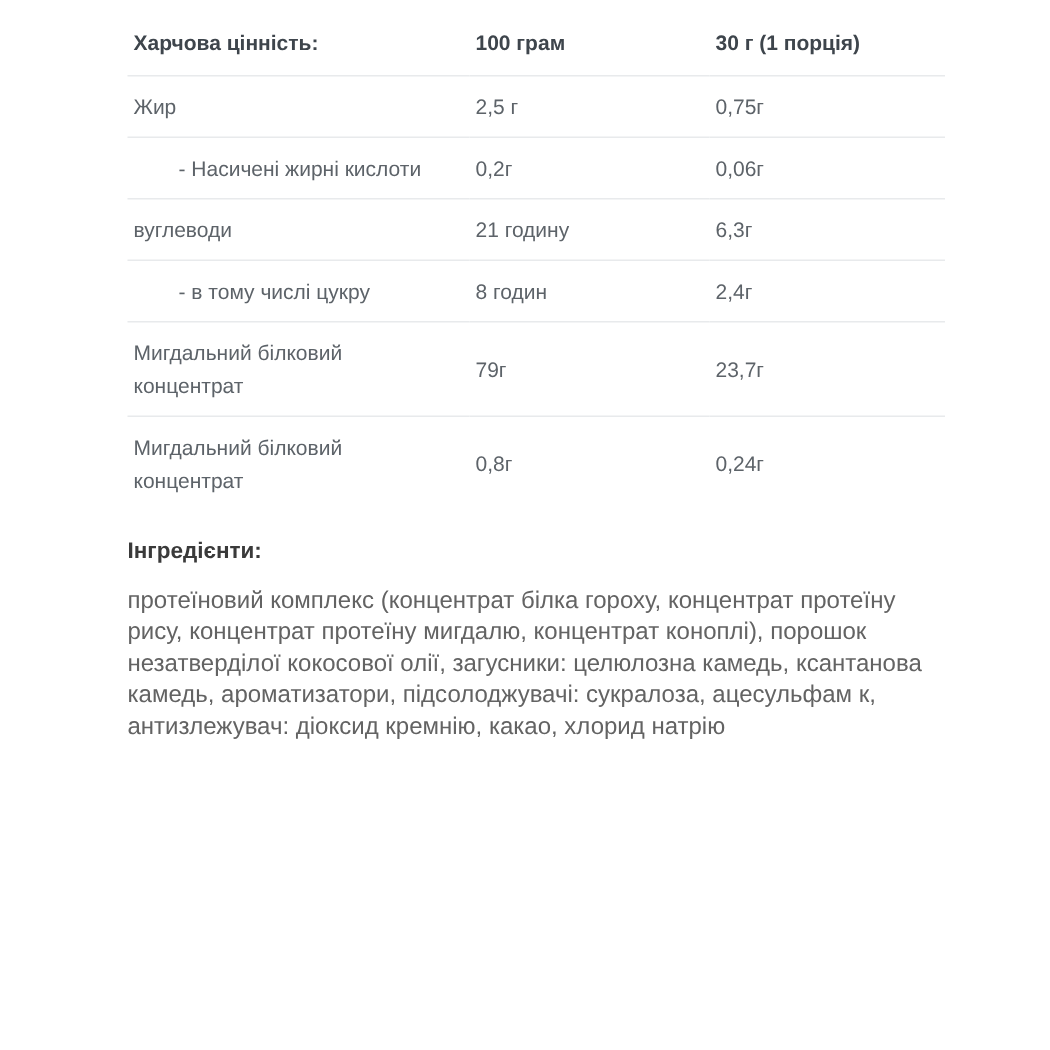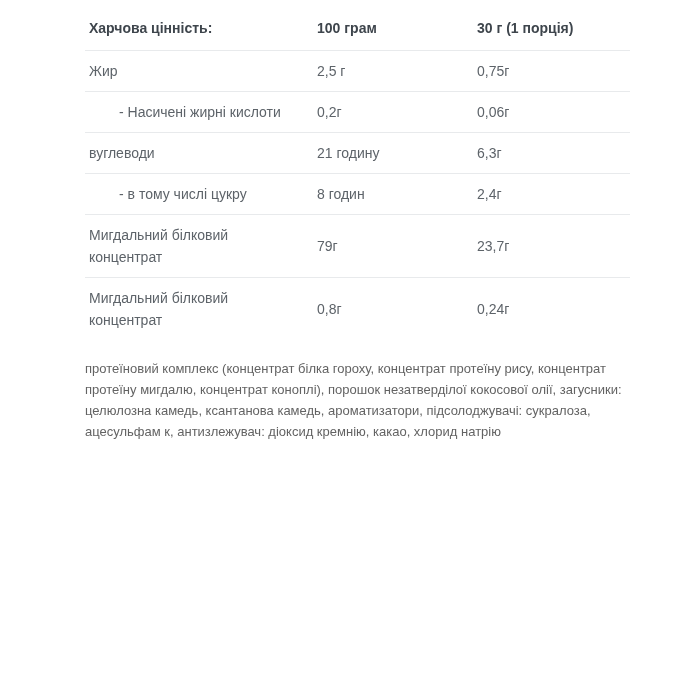--- a/index.html
+++ b/index.html
@@ -66,21 +66,21 @@
   }
   .ingredients h3{
     margin:0 0 12px 0;
     font-size:15px;
     font-weight:bold;
     color:var(--ing-heading);
     line-height:20px;
   }
   .ingredients p{
     margin:0;
-    font-size:13px;
+    font-size:16px;
     color:var(--ing-text);
     line-height:21px;
   }
 </style>
 </head>
 <body>
 
 <div class="page">
 
   <table class="nutrition-table">
@@ -124,16 +124,17 @@
         </tr>
         <tr>
           <td class="label">Мигдальний білковий концентрат</td>
           <td>0,8г</td>
           <td>0,24г</td>
         </tr>
       </tbody>
   </table>
 
   <div class="ingredients">
+    <h3>Інгредієнти:</h3>
     <p>протеїновий комплекс (концентрат білка гороху, концентрат протеїну рису, концентрат протеїну мигдалю, концентрат коноплі), порошок незатверділої кокосової олії, загусники: целюлозна камедь, ксантанова камедь, ароматизатори, підсолоджувачі: сукралоза, ацесульфам к, антизлежувач: діоксид кремнію, какао, хлорид натрію</p>
   </div>
 
 </div>
 
 </body></html>

